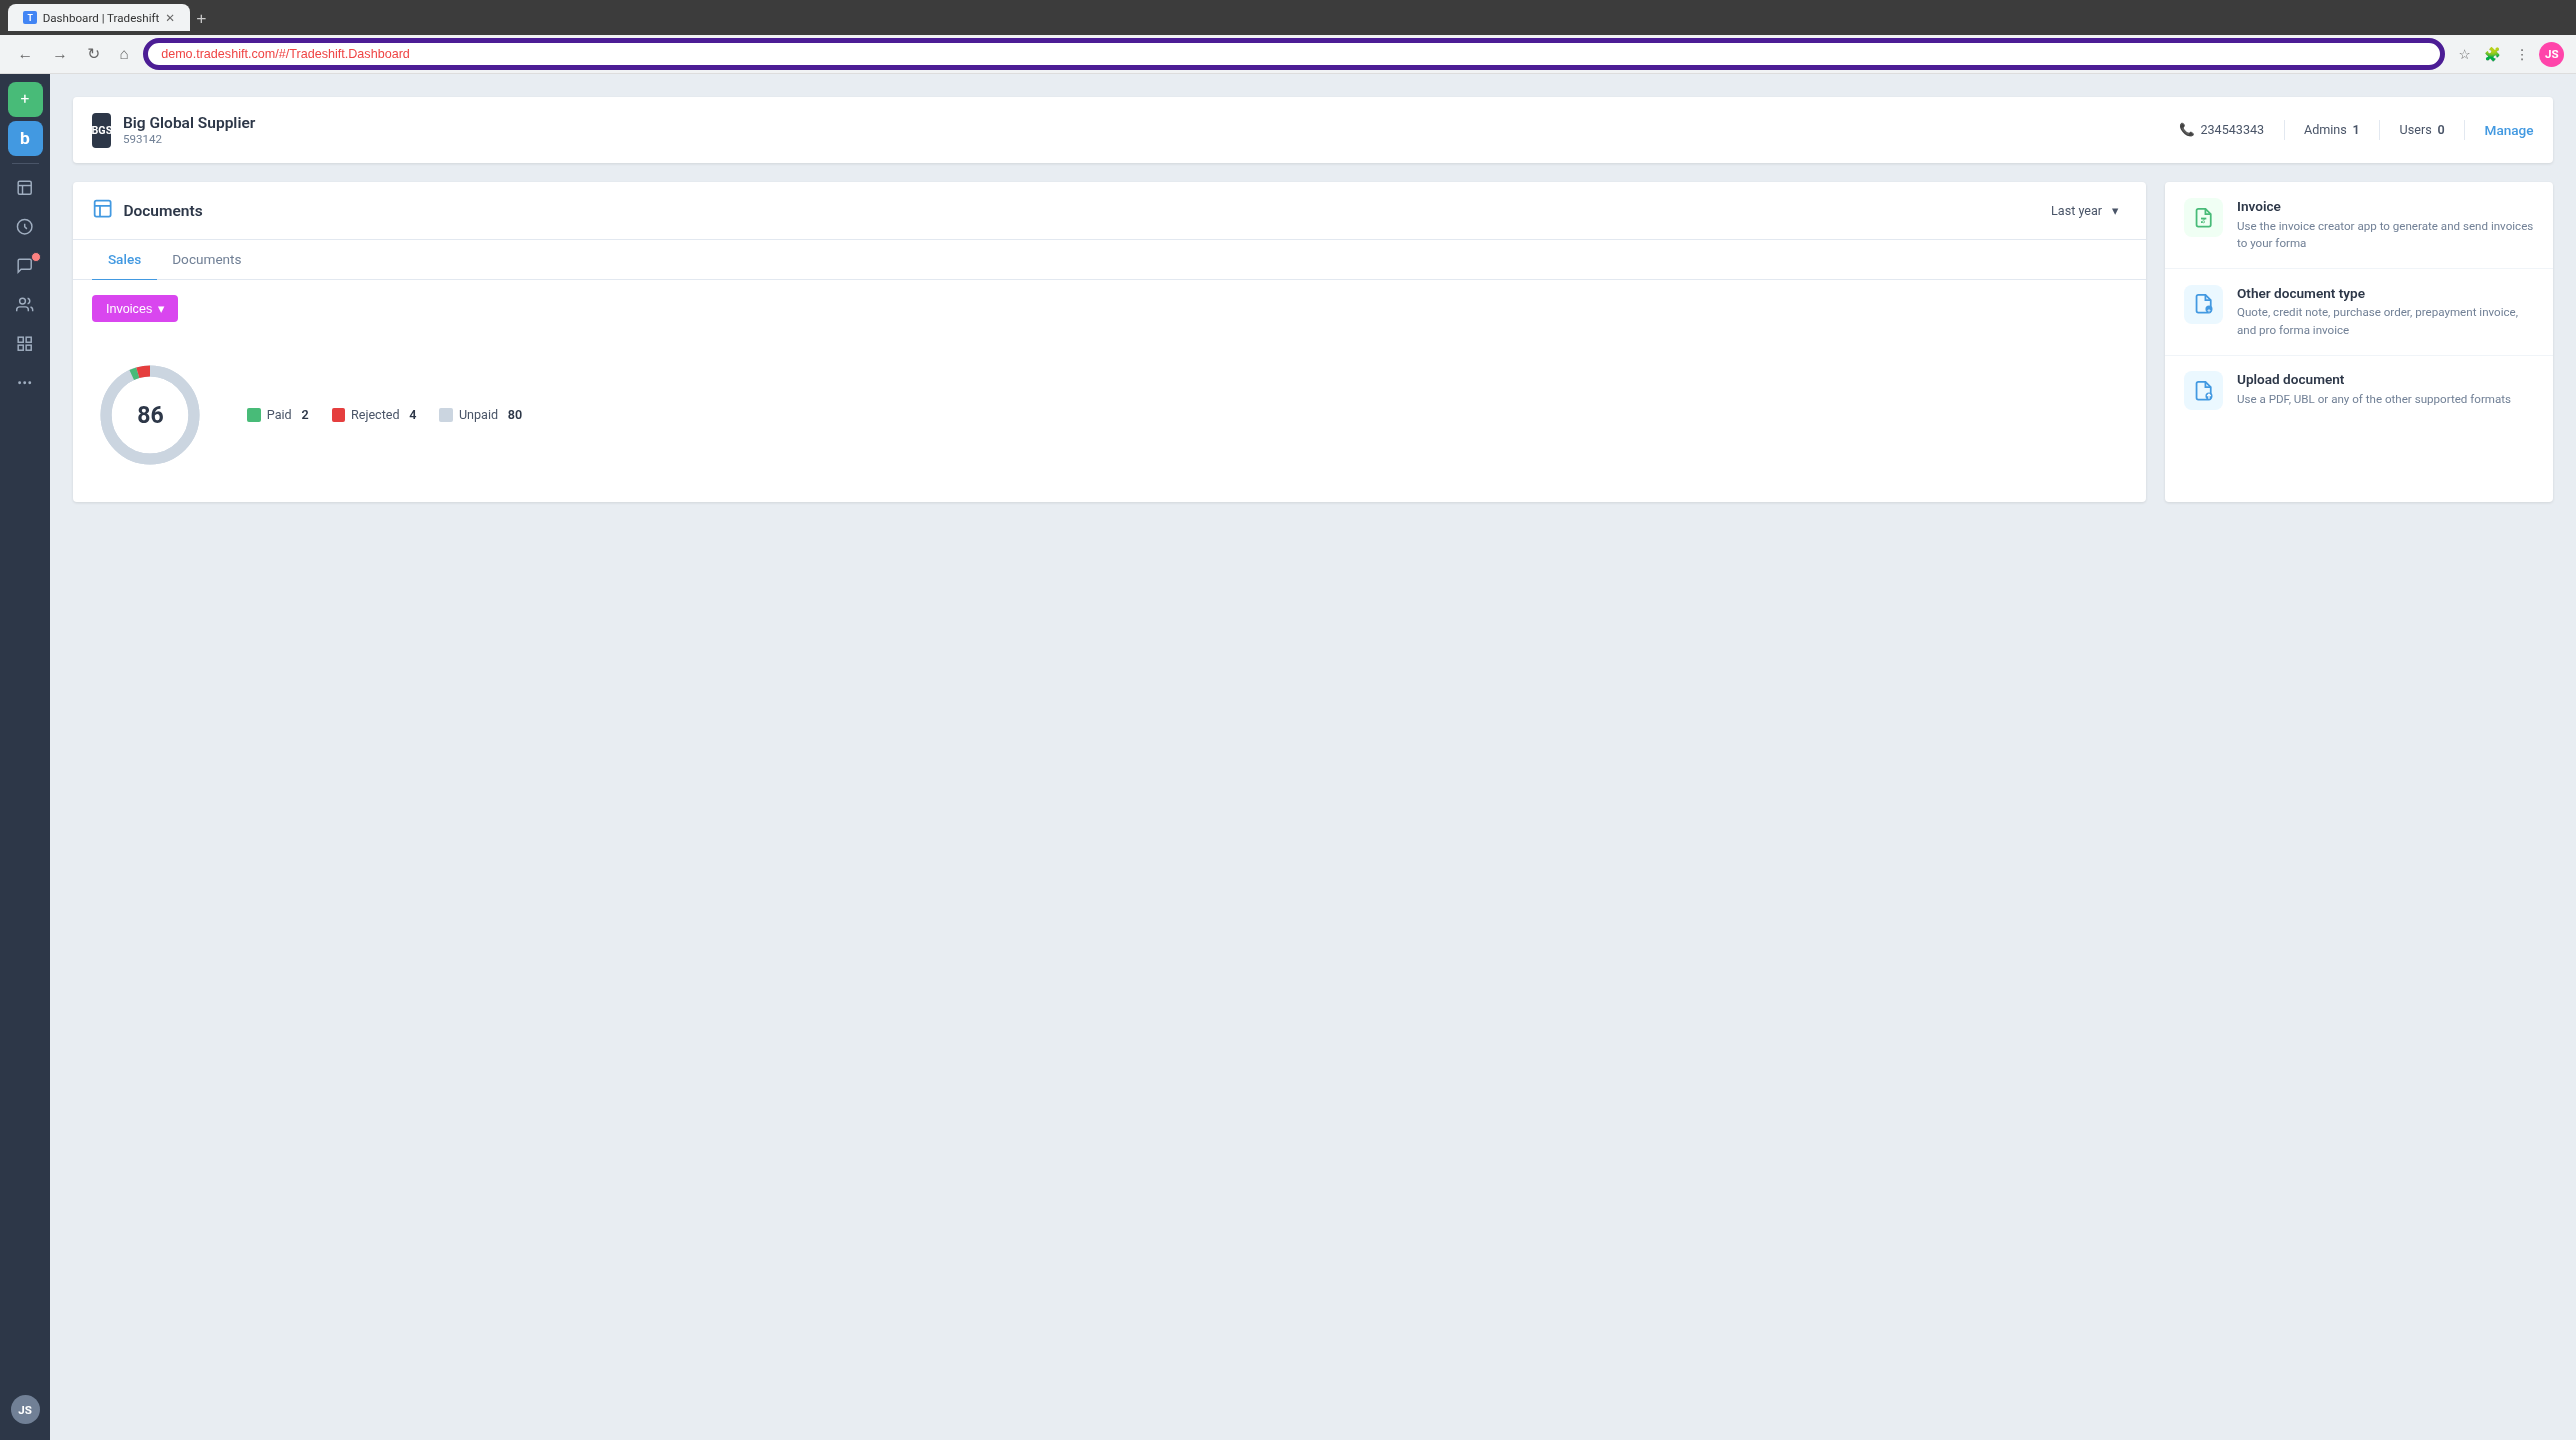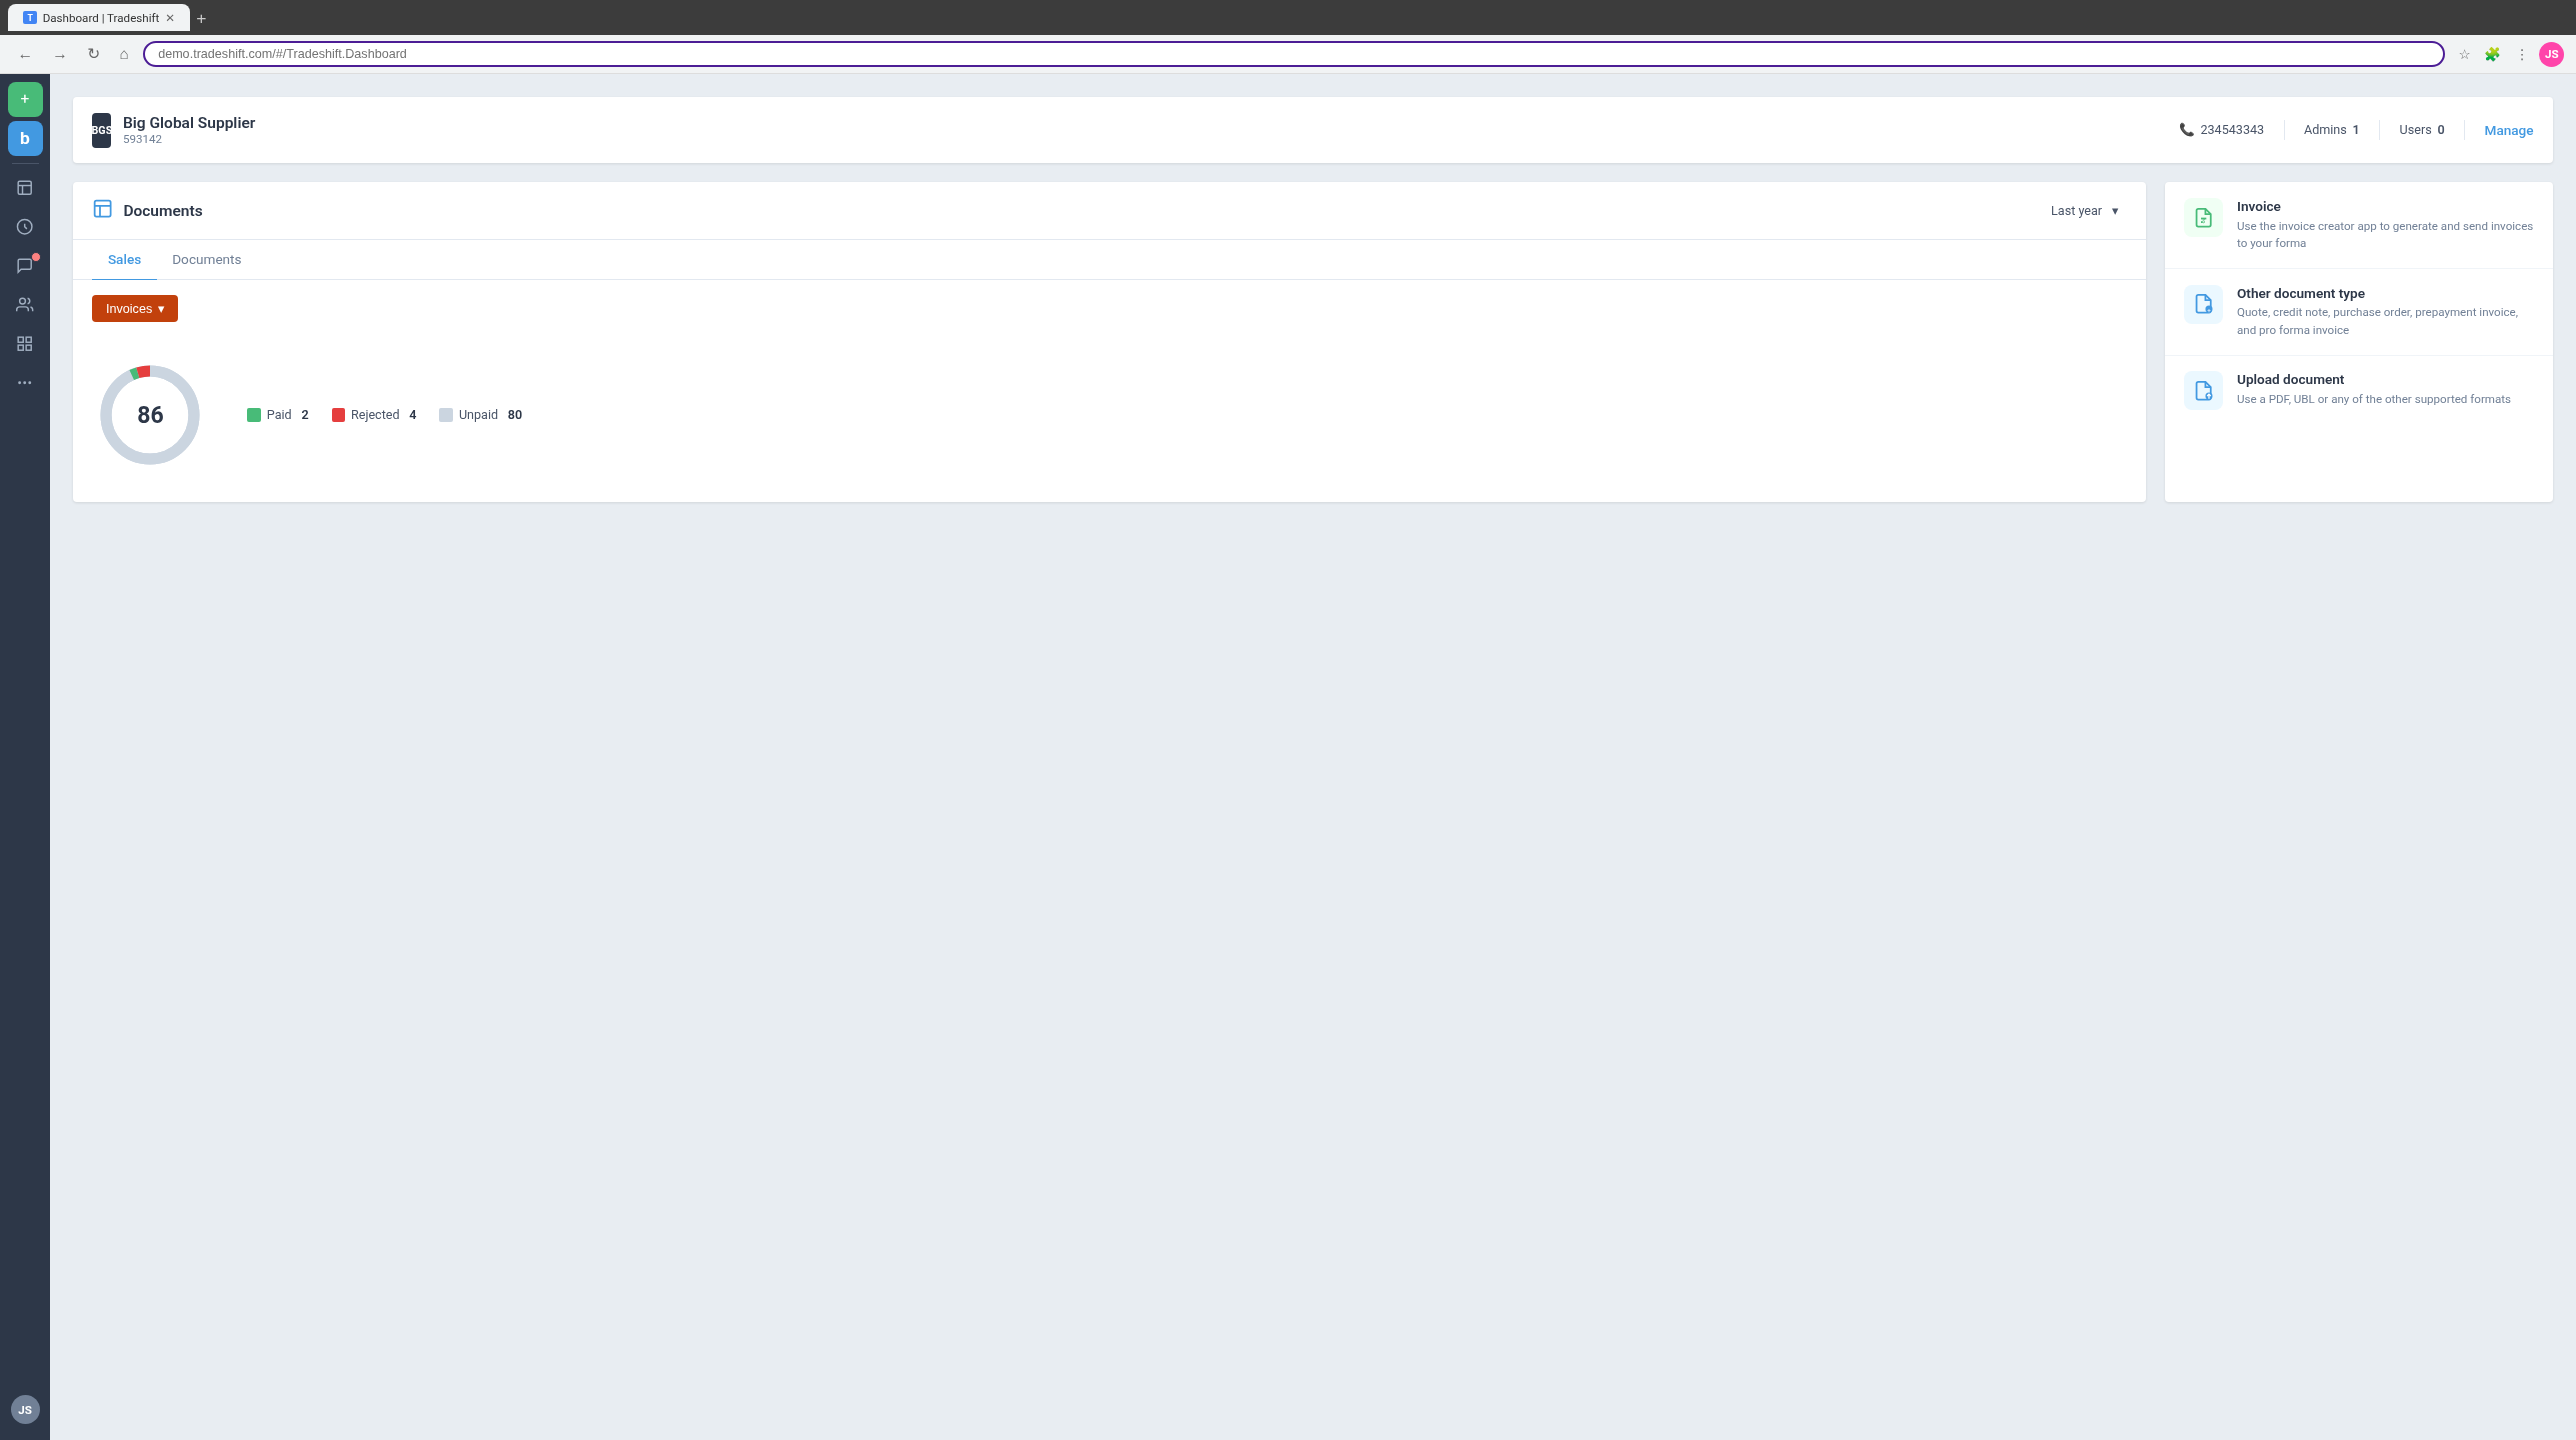--- a/index.html
+++ b/index.html
@@ -8,21 +8,21 @@
     
     .browser-chrome { background: #3c3c3c; height: 35px; display: flex; align-items: center; padding: 0 7.8px; gap: 7.8px; flex-shrink: 0; }
     .browser-tabs { display: flex; align-items: flex-end; gap: 1.9px; }
     .browser-tab { background: #f1f3f4; border-radius: 7.8px 7.8px 0 0; padding: 5.8px 15.5px; font-size: 11.6px; color: #333; display: flex; align-items: center; gap: 5.8px; height: 27px; }
     .browser-tab .favicon { width: 13.6px; height: 13.6px; background: #4285f4; border-radius: 1.9px; display: flex; align-items: center; justify-content: center; }
     .tab-close { color: #666; font-size: 11.6px; cursor: pointer; }
     .new-tab-btn { color: #ccc; font-size: 17.4px; line-height: 1; cursor: pointer; padding: 3.9px; }
 
     .browser-toolbar { background: #f1f3f4; height: 39px; display: flex; align-items: center; padding: 0 11.6px; gap: 7.8px; flex-shrink: 0; border-bottom: 1px solid #ddd; }
     .nav-btn { background: none; border: none; color: #666; cursor: pointer; font-size: 15.5px; padding: 3.9px 5.8px; border-radius: 50%; }
-    .address-bar { flex: 1; background: white; border: 2px solid #4c1d95; border-radius: 19.4px; padding: 3.9px 13.6px; font-size: 12.6px; color: #737373; }
+    .address-bar { flex: 1; background: white; border: 5px solid #4c1d95; border-radius: 19.4px; padding: 3.9px 13.6px; font-size: 12.6px; color: #ef4444; }
     .toolbar-icons { display: flex; align-items: center; gap: 5.8px; color: #666; }
     .toolbar-icon { width: 23px; height: 23px; display: flex; align-items: center; justify-content: center; font-size: 13.6px; cursor: pointer; border-radius: 50%; }
     .profile-avatar { width: 25px; height: 25px; border-radius: 50%; background: #f4a; display: flex; align-items: center; justify-content: center; font-size: 11.6px; font-weight: bold; color: white; }
 
     
     .app-layout { display: flex; flex: 1; overflow: hidden; }
 
     
     .sidebar { width: 50px; background: #2d3748; display: flex; flex-direction: column; align-items: center; padding: 7.8px 0; gap: 3.9px; flex-shrink: 0; }
     .sidebar-btn { width: 35px; height: 35px; border-radius: 7.8px; display: flex; align-items: center; justify-content: center; cursor: pointer; color: #a0aec0; font-size: 15.5px; }
@@ -56,21 +56,21 @@
     .card-title { display: flex; align-items: center; gap: 9.7px; font-size: 15.5px; font-weight: 600; color: #2d3748; }
     .filter-select { display: flex; align-items: center; gap: 10px; font-size: 12.6px; color: #4a5568; cursor: pointer; padding: 3.9px 7.8px; border-radius: 3.9px; }
 
     
     .tabs { display: flex; padding: 0 19.4px; border-bottom: 1px solid #e2e8f0; }
     .tab { padding: 11.6px 15.5px; font-size: 13.6px; color: #718096; cursor: pointer; border-bottom: 1.9px solid transparent; margin-bottom: -1px; }
     .tab.active { color: #4299e1; border-bottom-color: #4299e1; font-weight: 500; }
 
     
     .invoices-section { padding: 15.5px 19.4px; }
-    .invoices-btn { background: #c2410c; color: white; border: none; border-radius: 3.9px; padding: 5.8px 13.6px; font-size: 12.6px; cursor: pointer; display: flex; align-items: center; gap: 5.8px; }
+    .invoices-btn { background: #d946ef; color: white; border: none; border-radius: 3.9px; padding: 5.8px 13.6px; font-size: 12.6px; cursor: pointer; display: flex; align-items: center; gap: 5.8px; }
 
     
     .chart-area { display: flex; align-items: center; gap: 39px; padding: 19.4px 19.4px 29px; }
     .donut-container { position: relative; width: 116px; height: 116px; flex-shrink: 0; }
     .donut-container svg { width: 116px; height: 116px; }
     .donut-center { position: absolute; top: 50%; left: 50%; transform: translate(-50%, -50%); text-align: center; }
     .donut-number { font-size: 23px; font-weight: 700; color: #2d3748; }
     .legend { display: flex; align-items: center; gap: 23px; }
     .legend-item { display: flex; align-items: center; gap: 5.8px; font-size: 12.6px; color: #4a5568; }
     .legend-dot { width: 13.6px; height: 13.6px; border-radius: 1.9px; flex-shrink: 0; }

